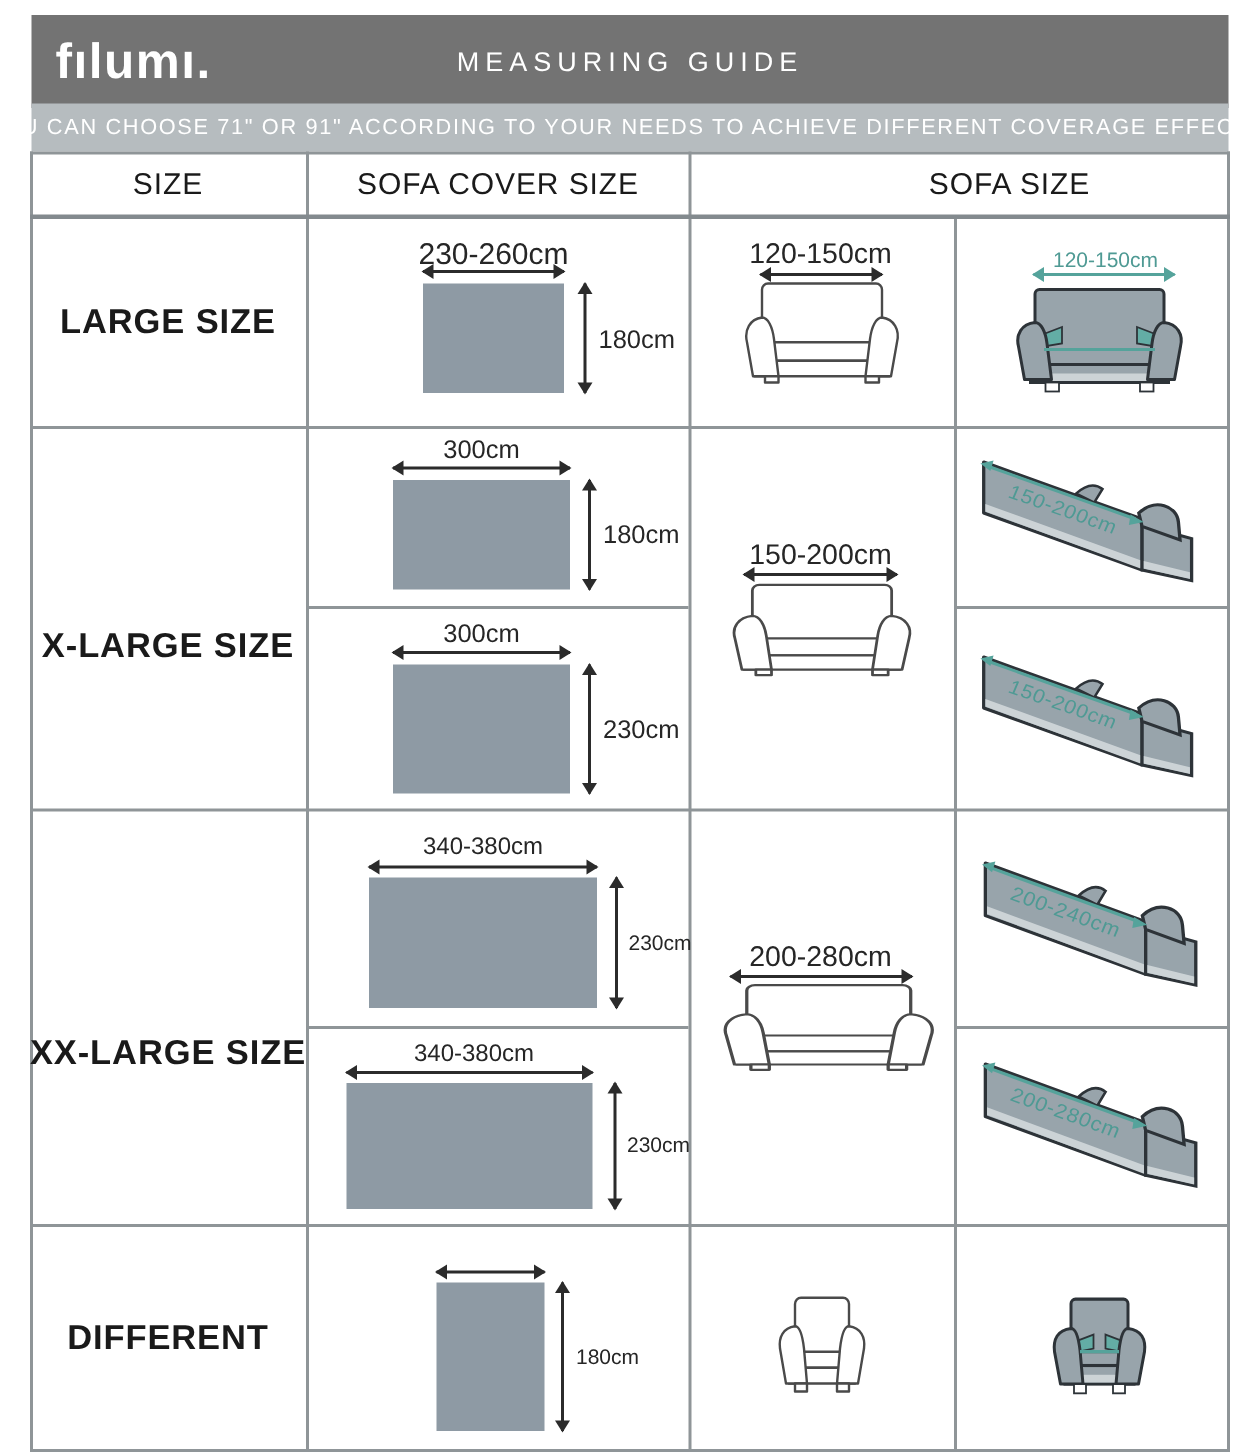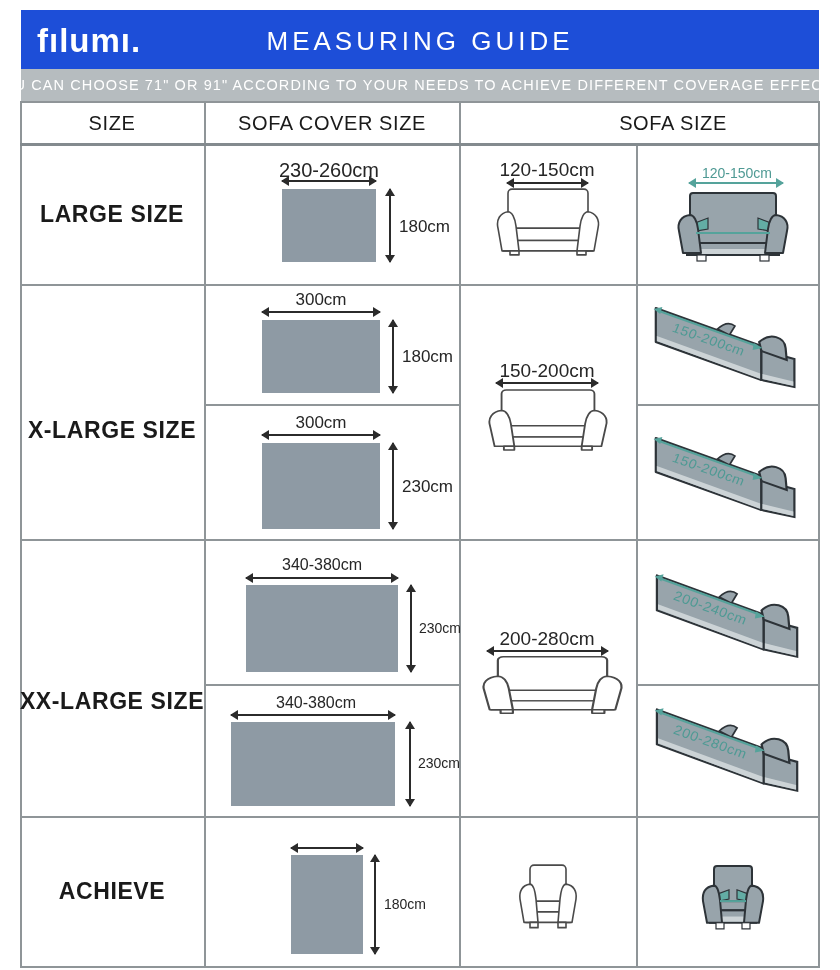--- a/index.html
+++ b/index.html
@@ -1,19 +1,19 @@
 <!DOCTYPE html>
 <html><head>
 <meta charset="utf-8">
 <style>
   html,body{margin:0;padding:0;background:#fff}
   .page{position:relative;width:840px;height:970px;background:#fff;font-family:"Liberation Sans",sans-serif;overflow:hidden}
-  .hdr{position:absolute;left:21px;top:10px;width:798px;height:62px;background:#1d4ed8;display:flex;align-items:center;justify-content:center}
+  .hdr{position:absolute;left:21px;top:10px;width:798px;height:62px;background:#737373;display:flex;align-items:center;justify-content:center}
   .logo{position:absolute;left:16px;top:50%;transform:translateY(-50%);color:#fff;font-size:33px;font-weight:700;letter-spacing:1px}
-  .title{color:#fff;font-size:26px;font-weight:500;letter-spacing:4px}
+  .title{color:#fff;font-size:18px;font-weight:500;letter-spacing:4px}
   .banner{position:absolute;left:21px;top:69px;width:798px;height:32px;background:#b6bcbf;color:#fff;display:flex;align-items:center;justify-content:center;font-size:14.5px;letter-spacing:1.1px;font-weight:500;white-space:nowrap}
   .vl,.hl{position:absolute;background:#8f9598}
   .vl{width:2px}.hl{height:2px}
   .colhead,.rowlab{position:absolute;display:flex;align-items:center;justify-content:center;color:#1a1a1a;white-space:nowrap}
   .colhead{font-size:20px;font-weight:500;letter-spacing:.6px}
   .rowlab{font-size:23px;font-weight:700;letter-spacing:.6px}
   .crect{position:absolute;background:#8e9aa4}
   .dim{position:absolute;color:#262626;font-weight:500;white-space:nowrap}
   .c{transform:translateX(-50%)}
   .teal{color:#4f9a94}
@@ -125,21 +125,21 @@
   <div class="hl" style="left:20px;top:816px;width:800px"></div>
   <div class="hl" style="left:20px;top:966px;width:800px"></div>
 
   <div class="colhead" style="left:206px;top:103px;width:252px;height:40px">SOFA COVER SIZE</div>
   <div class="colhead" style="left:22px;top:103px;width:180px;height:40px">SIZE</div>
   <div class="colhead" style="left:461px;top:103px;width:424px;height:40px">SOFA SIZE</div>
 
   <div class="rowlab" style="left:22px;top:146px;width:180px;height:137px">LARGE SIZE</div>
   <div class="rowlab" style="left:22px;top:286px;width:180px;height:288px">X-LARGE SIZE</div>
   <div class="rowlab" style="left:22px;top:541px;width:180px;height:320px">XX-LARGE SIZE</div>
-  <div class="rowlab" style="left:22px;top:818px;width:180px;height:147px">ACHIEVE</div>
+  <div class="rowlab" style="left:22px;top:818px;width:180px;height:147px">DIFFERENT</div>
 
   <div class="dim c" style="left:329px;top:159px;font-size:20px">230-260cm</div>
   <div class="ah" style="left:282px;top:180px;width:94px"></div>
   <div class="crect" style="left:282px;top:189px;width:94px;height:73px"></div>
   <div class="av" style="left:389px;top:189px;height:73px"></div>
   <div class="dim" style="left:399px;top:217px;font-size:17px">180cm</div>
 
   <div class="dim c" style="left:547px;top:159px;font-size:19px">120-150cm</div>
   <div class="ah" style="left:507px;top:182px;width:81px"></div>
   <svg class="ill" style="left:492px;top:187px;width:112px;height:70px" viewBox="0 0 112 68" preserveAspectRatio="none">

